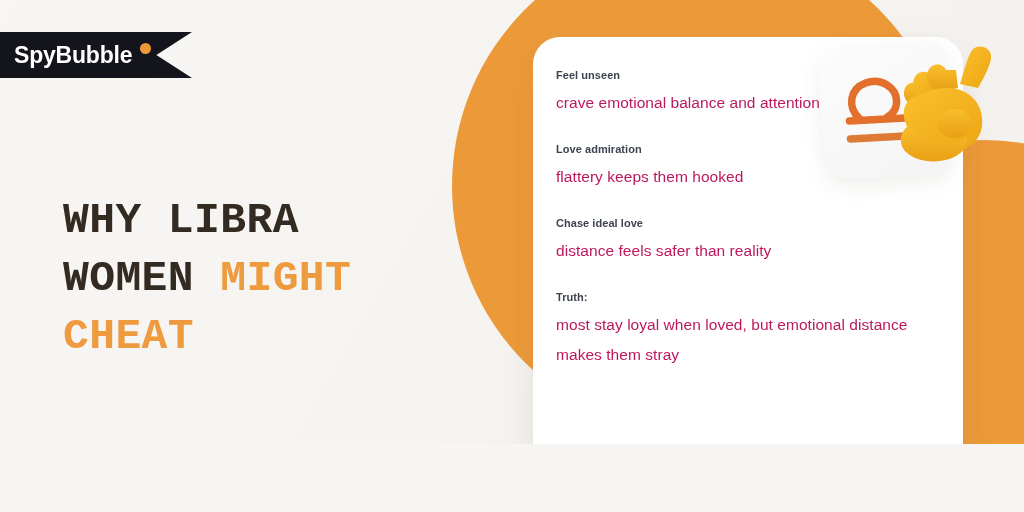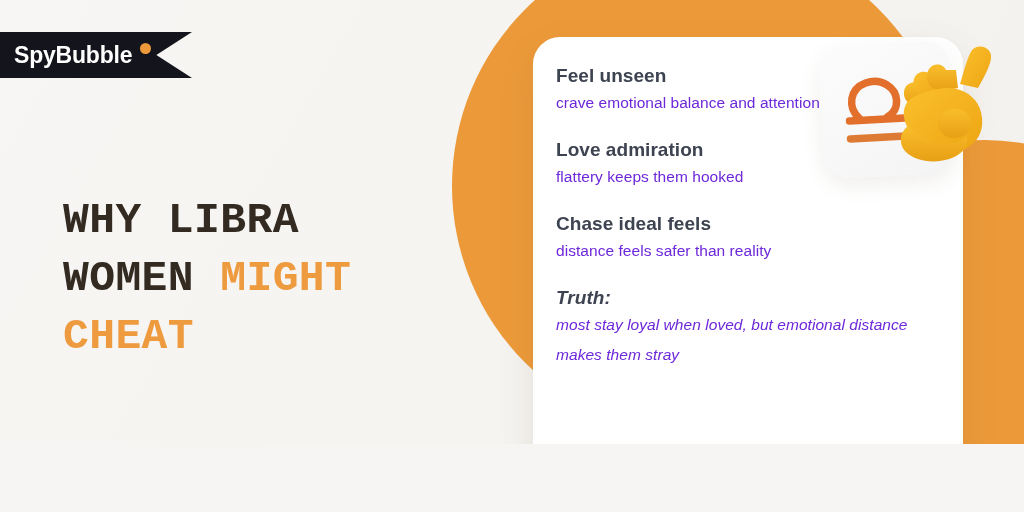--- a/index.html
+++ b/index.html
@@ -115,37 +115,37 @@
 
   #fact-list {
     position: absolute;
     left: 23px;
     top: 26px;
     width: 400px;
     list-style: none;
   }
 
   .fact-item { margin-bottom: 19px; }
-  .fact-item:last-child { margin-bottom: 17px; font-style: italic; }
+  .fact-item:last-child { margin-bottom: 17px; }
 
   .fact-title {
     display: block;
-    font-size: 19px;
+    font-size: 11px;
     font-weight: bold;
     line-height: 25px;
     color: #3d4350;
     letter-spacing: 0.05px;
   }
 
   .fact-desc {
     display: block;
     font-size: 15.5px;
     font-weight: normal;
     line-height: 30px;
-    color: #6d28d9;
+    color: #be185d;
     letter-spacing: 0.05px;
   }
 
   
   #zodiac-tile {
     position: absolute;
     left: 821px;
     top: 43px;
     width: 131px;
     height: 133px;
@@ -196,21 +196,21 @@
     <ul id="fact-list">
       <li class="fact-item">
         <span class="fact-title">Feel unseen</span>
         <span class="fact-desc">crave emotional balance and attention</span>
       </li>
       <li class="fact-item">
         <span class="fact-title">Love admiration</span>
         <span class="fact-desc">flattery keeps them hooked</span>
       </li>
       <li class="fact-item">
-        <span class="fact-title">Chase ideal feels</span>
+        <span class="fact-title">Chase ideal love</span>
         <span class="fact-desc">distance feels safer than reality</span>
       </li>
       <li class="fact-item">
         <span class="fact-title">Truth:</span>
         <span class="fact-desc">most stay loyal when loved, but emotional distance makes them stray</span>
       </li>
     </ul>
   </div>
 
   <div id="zodiac-tile">

